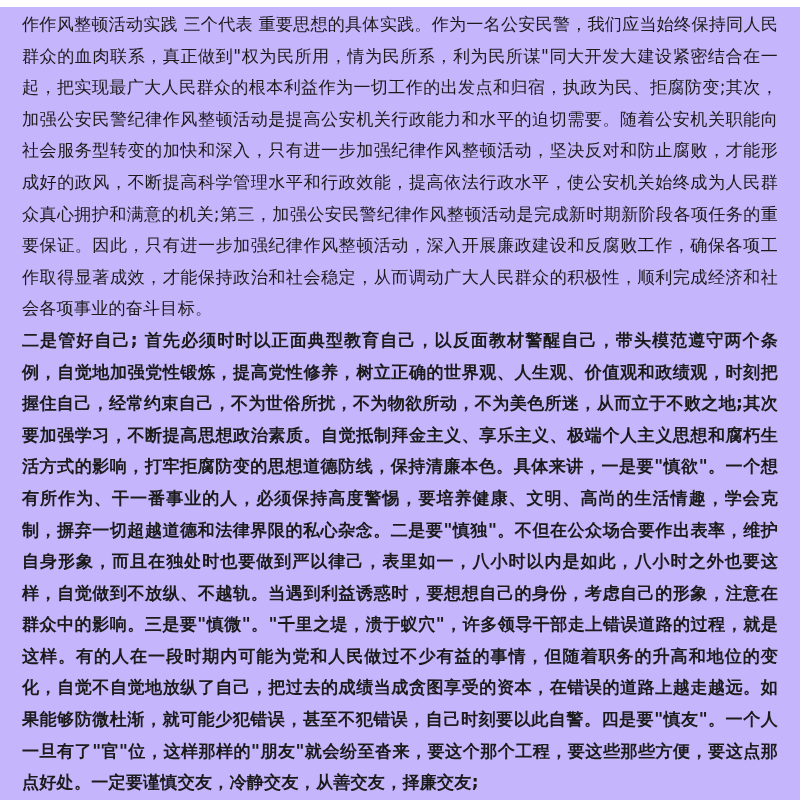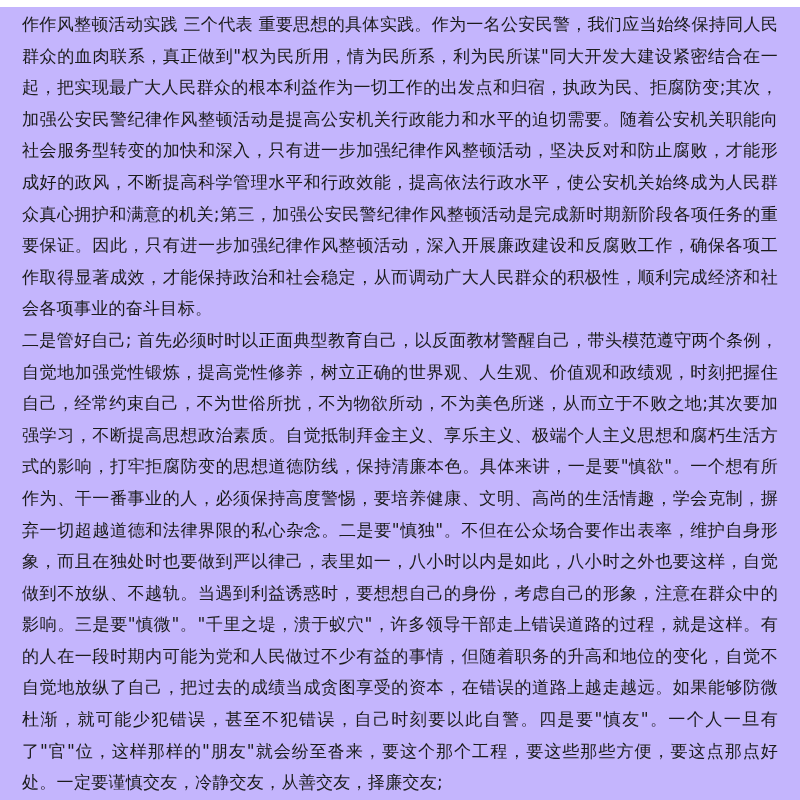--- a/index.html
+++ b/index.html
@@ -30,20 +30,21 @@
     text-justify: inter-ideograph;
     letter-spacing: 0.2px;
   }
   .para {
     margin: 0;
     text-indent: 0;
     white-space: normal;
   }
   .para + .para {
     margin-top: 0;
+    font-weight: bold;
   }
   .first-line-clip {
     
     margin-top: -2px;
   }
   .bottom-clip {
     
     overflow: hidden;
   }
 </style>

